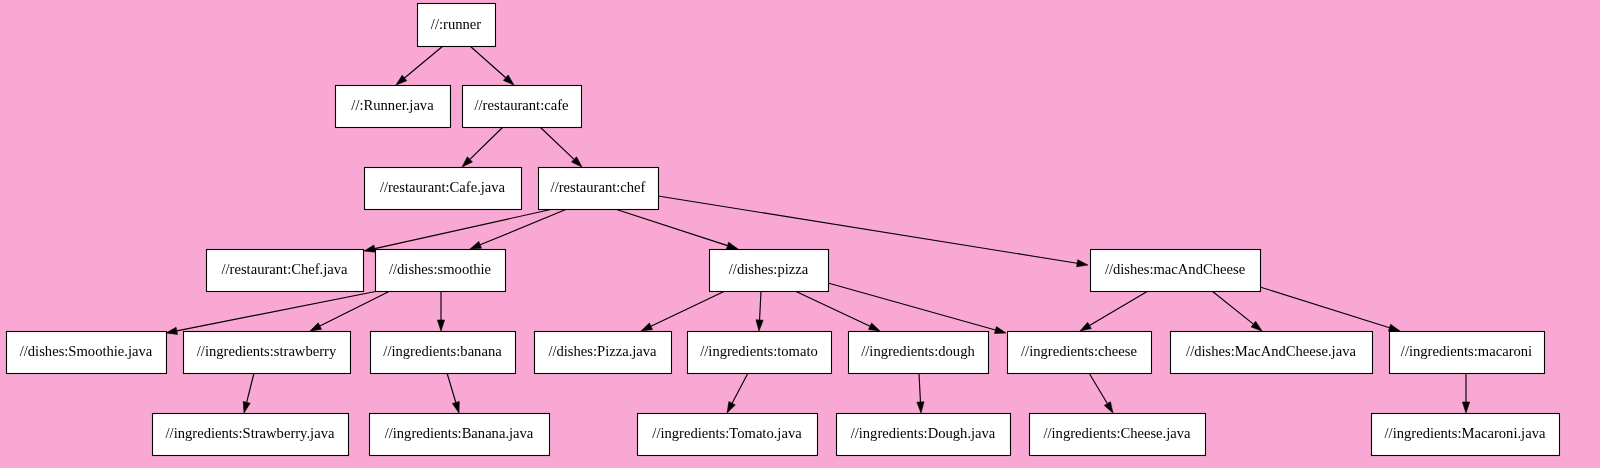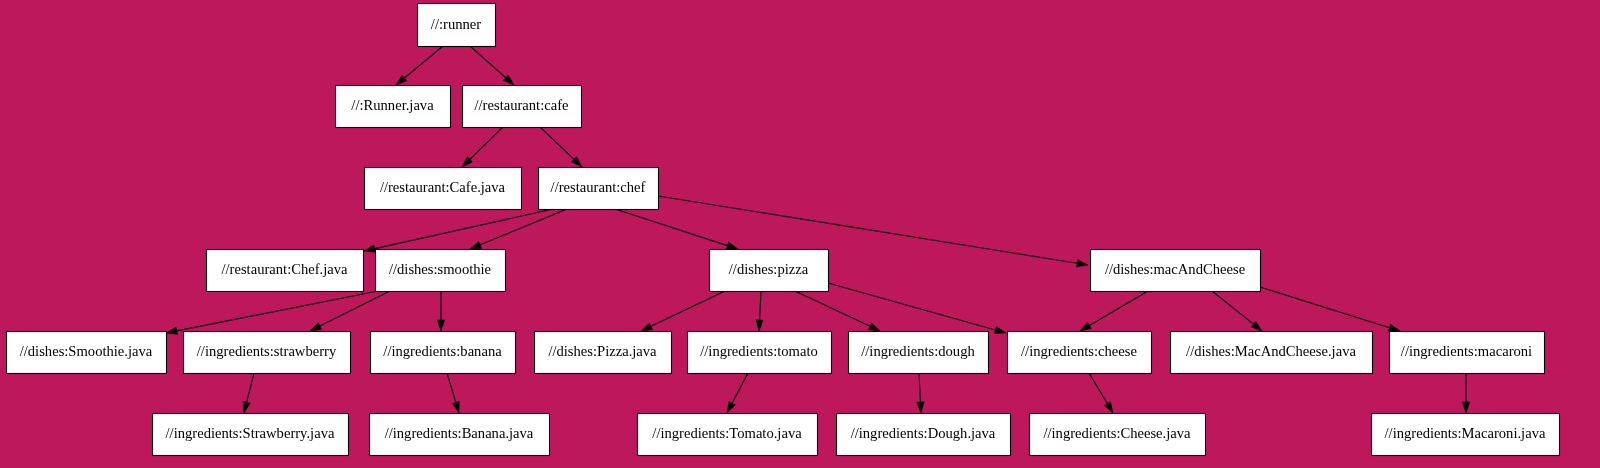--- a/index.html
+++ b/index.html
@@ -4,21 +4,21 @@
 <style>
   html, body {
     margin: 0;
     padding: 0;
     background: #ffffff;
   }
   #graph-root {
     position: relative;
     width: 1600px;
     height: 468px;
-    background: #be185d;
+    background: #f9a8d4;
     overflow: hidden;
     font-family: "Liberation Serif", "DejaVu Serif", serif;
   }
   svg#graph-canvas {
     position: absolute;
     left: 0;
     top: 0;
     width: 1600px;
     height: 468px;
     display: block;

